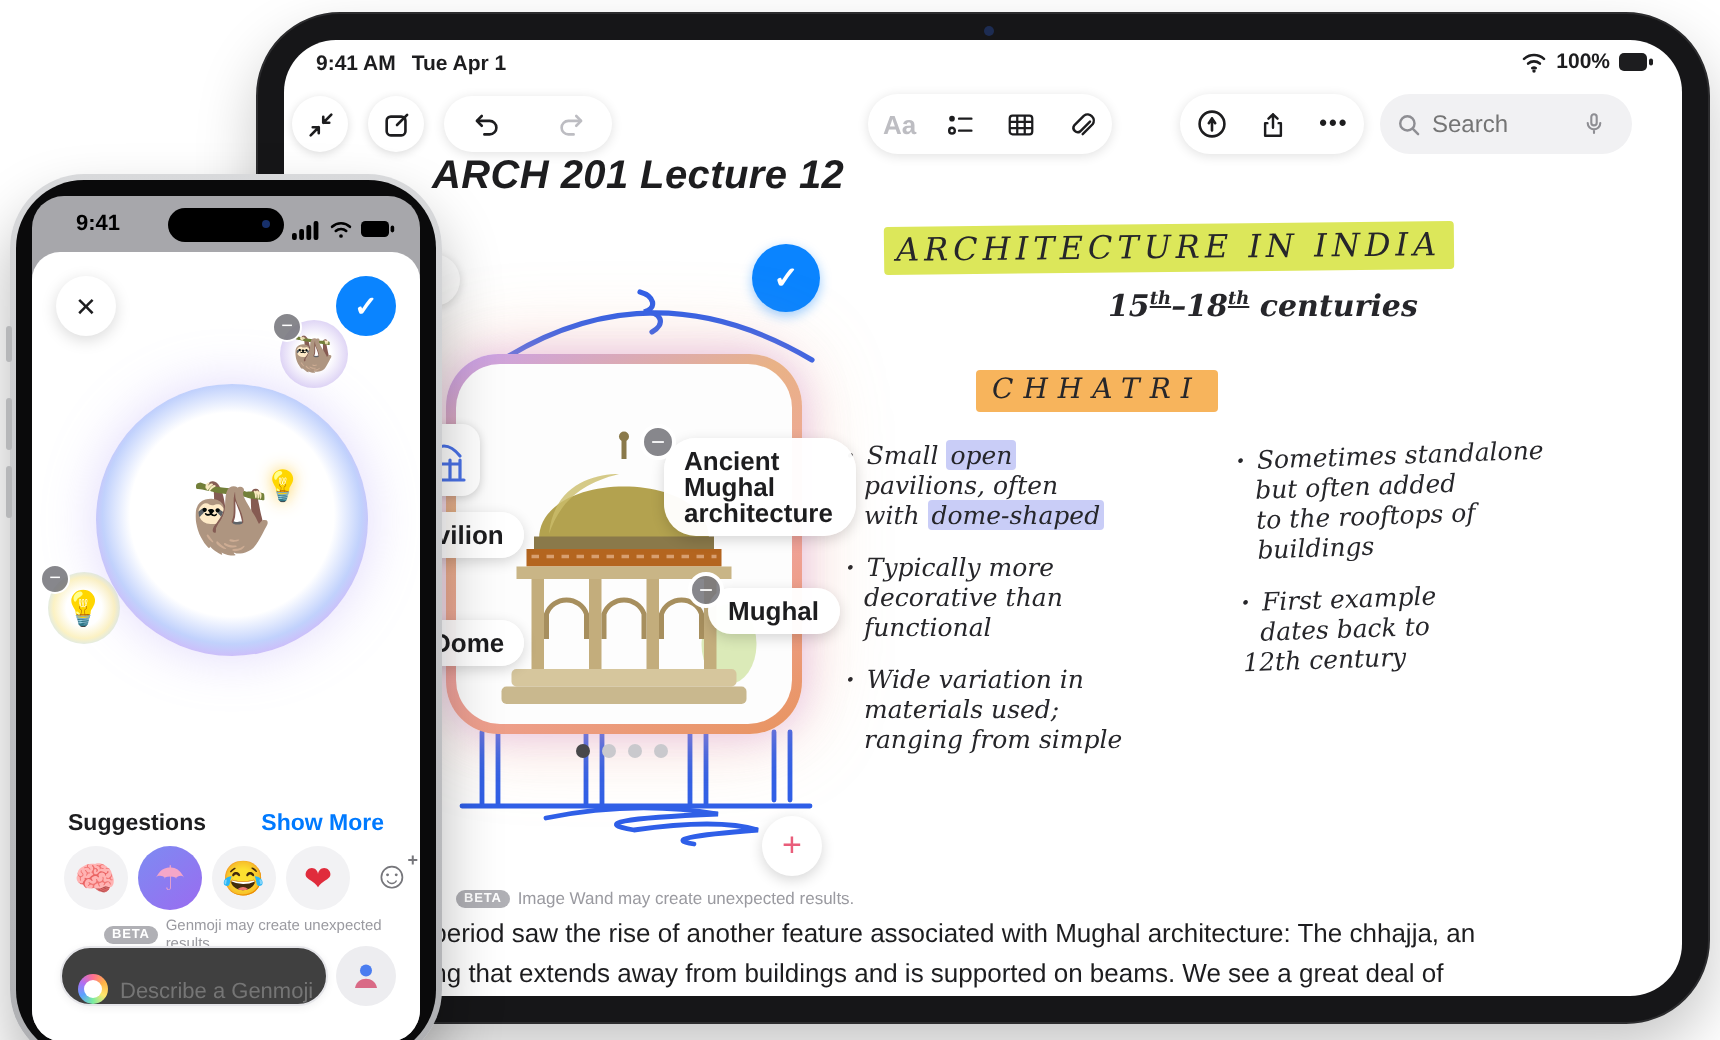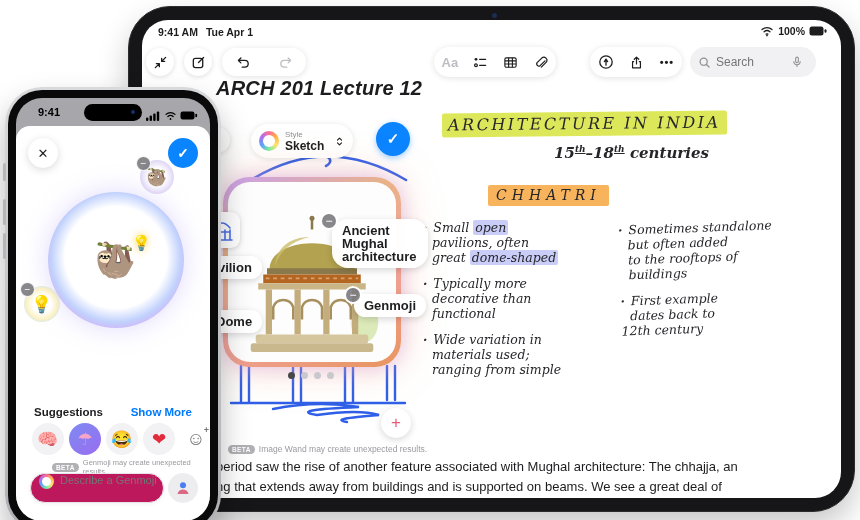--- a/index.html
+++ b/index.html
@@ -100,21 +100,21 @@
   .beta-row { position:absolute; display:flex; align-items:center; gap:4px; }
   .iw-beta { left:86px; top:424px; }
   .beta-badge { background:#b0b0b5; color:#fff; font-size:6.5px; font-weight:700; padding:1px 4px; border-radius:6px; letter-spacing:.4px; }
   .beta-text { font-size:8.5px; color:#9a9aa0; }
 
   
   .iphone { position:absolute; left:5px; top:87px; width:216px; height:445px; border-radius:37px;
        background:linear-gradient(180deg,#d8d9db,#aeafb2); box-shadow:0 16px 30px rgba(0,0,0,.28); z-index:10; padding:3px; }
   .iphone-nub { position:absolute; width:3px; border-radius:2px; background:#b6b7b9; left:-2px; }
   .iphone-bezel { width:100%; height:100%; background:#0a0a0b; border-radius:34px; padding:8px; }
-  .iphone-screen { position:relative; width:100%; height:100%; border-radius:26px; overflow:hidden; background:#a7a7ab; }
+  .iphone-screen { position:relative; width:100%; height:100%; border-radius:16px; overflow:hidden; background:#a7a7ab; }
   .ph-status-time { position:absolute; left:22px; top:8px; font-size:11px; font-weight:700; color:#000; }
   .island { position:absolute; left:50%; transform:translateX(-50%); top:6px; width:58px; height:17px; border-radius:9px; background:#000; }
   .island i { position:absolute; right:7px; top:6px; width:4px; height:4px; border-radius:50%; background:#17306b; }
   .ph-status-icons { position:absolute; right:12px; top:9px; display:flex; gap:3px; align-items:center; color:#000; }
   .sheet { position:absolute; left:0; right:0; top:28px; bottom:0; background:#fff; border-radius:14px 14px 0 0; }
   .ph-close { position:absolute; left:12px; top:12px; width:30px; height:30px; border-radius:50%; background:#fff;
        box-shadow:0 2px 8px rgba(0,0,0,.15); display:flex; align-items:center; justify-content:center; font-size:13px; color:#1d1d1f; }
   .ph-check { position:absolute; right:12px; top:12px; width:30px; height:30px; border-radius:50%; background:#0a84ff;
        color:#fff; font-size:14px; font-weight:700; display:flex; align-items:center; justify-content:center; }
   .gen-bubble { position:absolute; left:32px; top:66px; width:136px; height:136px; border-radius:50%;
@@ -131,21 +131,21 @@
   .sugg-label { position:absolute; left:18px; top:280px; font-size:11.5px; font-weight:700; color:#1d1d1f; }
   .show-more { position:absolute; right:18px; top:280px; font-size:11.5px; font-weight:600; color:#007aff; }
   .emoji-row { position:absolute; left:16px; top:297px; display:flex; gap:5px; }
   .em { width:32px; height:32px; border-radius:50%; background:#f2f2f4; display:flex; align-items:center; justify-content:center; font-size:17px; }
   .em.sel { background:linear-gradient(140deg,#7d8bf2,#9a6cf0); color:#f5a6c8; }
   .em.new { background:#fff; color:#76767b; font-size:19px; position:relative; }
   .em.new s { position:absolute; right:3px; top:2px; font-size:9px; text-decoration:none; font-weight:700; }
   .em .hrt { color:#e02c3c; }
   .ph-beta { left:36px; top:332px; }
   .gen-input { position:absolute; left:14px; top:347px; width:134px; height:30px; border:1px solid #e6e6ea; border-radius:15px;
-       background:#be185d; box-shadow:0 1px 4px rgba(0,0,0,.06); display:flex; align-items:flex-start; gap:6px; padding:0 8px; }
+       background:#404040; box-shadow:0 1px 4px rgba(0,0,0,.06); display:flex; align-items:flex-end; gap:6px; padding:0 8px; }
   .gen-input input { border:none; outline:none; background:transparent; width:96px; font-size:11px; color:#b9b9bf;
        font-family:"Liberation Sans", sans-serif; }
   .person-btn { position:absolute; right:12px; top:347px; width:30px; height:30px; border-radius:50%; background:#ededf0;
        display:flex; align-items:center; justify-content:center; }
 </style>
 </head>
 <body>
 
 <div class="canvas">
 
@@ -261,21 +261,21 @@
       <div class="note-title">ARCH 201 Lecture 12</div>
 
       <div class="hw hw-heading"><span class="hl-y">ARCHITECTURE IN INDIA</span></div>
       <div class="hw hw-sub"><span>15</span><sup>th</sup><span>–</span><span>18</span><sup>th</sup><span> centuries</span></div>
       <div class="hw hw-section"><span class="hl-o">CHHATRI</span></div>
 
       <div class="hw hw-col col-left">
         <div class="blk">
           <div class="hw-line first"><span>Small </span><span class="hl-p">open</span></div>
           <div class="hw-line ind">pavilions, often</div>
-          <div class="hw-line ind"><span>great </span><span class="hl-p">dome-shaped</span></div>
+          <div class="hw-line ind"><span>with </span><span class="hl-p">dome-shaped</span></div>
         </div>
         <div class="blk">
           <div class="hw-line first">Typically more</div>
           <div class="hw-line ind">decorative than</div>
           <div class="hw-line ind">functional</div>
         </div>
         <div class="blk">
           <div class="hw-line first">Wide variation in</div>
           <div class="hw-line ind">materials used;</div>
           <div class="hw-line ind">ranging from simple</div>
@@ -299,32 +299,20 @@
       <svg class="sketch-svg" style="left:78px; top:108px;" width="196" height="58" viewBox="0 0 196 58">
         <g fill="none" stroke="#2f5fe8" stroke-width="2.6" stroke-linecap="round">
           <path d="M28 54 Q105 4 186 52"></path>
           <path d="M100 18 c7 2 9 8 2 10 c9 0 11 6 4 10"></path>
         </g>
       </svg>
 
       <div class="circ-btn iw-close">
           <span>✕</span>
         </div>
-      <div class="pill style-pill">
-        <span class="ai-ring"></span>
-        <span class="style-txt">
-          <span class="lab">Style</span>
-          <span class="val">Sketch</span>
-        </span>
-        <span class="tb-ic">
-          <svg width="11" height="13" viewBox="0 0 16 16" fill="none" stroke="currentColor" stroke-width="1.6" stroke-linecap="round" stroke-linejoin="round">
-              <path d="M5 6 8 3l3 3M5 10l3 3 3-3"></path>
-            </svg>
-        </span>
-      </div>
       <div class="check-circle">
           <span>✓</span>
         </div>
 
       <svg class="sketch-svg" style="left:85px; top:342px;" width="184" height="62" viewBox="0 0 184 62">
         <g fill="none" stroke="#2f5fe8" stroke-width="2.4" stroke-linecap="round">
           <path d="M14 4v36M22 4v36M66 4v36M74 4v36M118 4v36M126 4v36M160 4v34M168 4v34"></path>
           <path d="M4 41h174"></path>
           <path d="M46 47 q44 -9 86 -2 q-72 3 -42 8 q42 -6 62 0 q-52 4 -32 7"></path>
         </g>
@@ -368,21 +356,21 @@
 
       <div class="minus-badge" style="left:178px; top:192px;">
           <span>−</span>
         </div>
       <div class="iw-label" style="left:190px; top:199px; width:96px; border-radius:16px;">Ancient Mughal architecture</div>
       <div class="iw-label" style="left:50px; top:236px;">Pavilion</div>
       <div class="iw-label" style="left:64px; top:290px;">Dome</div>
       <div class="minus-badge" style="left:202px; top:266px;">
           <span>−</span>
         </div>
-      <div class="iw-label" style="left:212px; top:274px;">Genmoji</div>
+      <div class="iw-label" style="left:212px; top:274px;">Mughal</div>
 
       <div class="page-dots">
         <i class="on"></i>
         <i></i>
         <i></i>
         <i></i>
       </div>
 
       <div class="plus-btn">
           <span>+</span>

